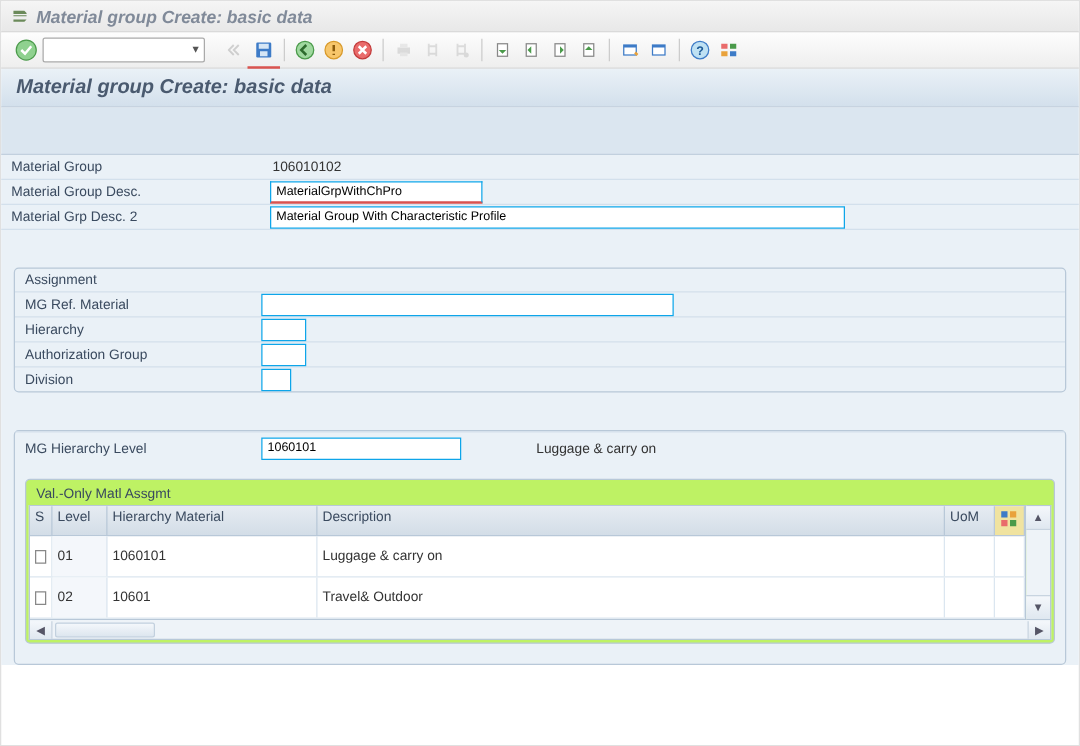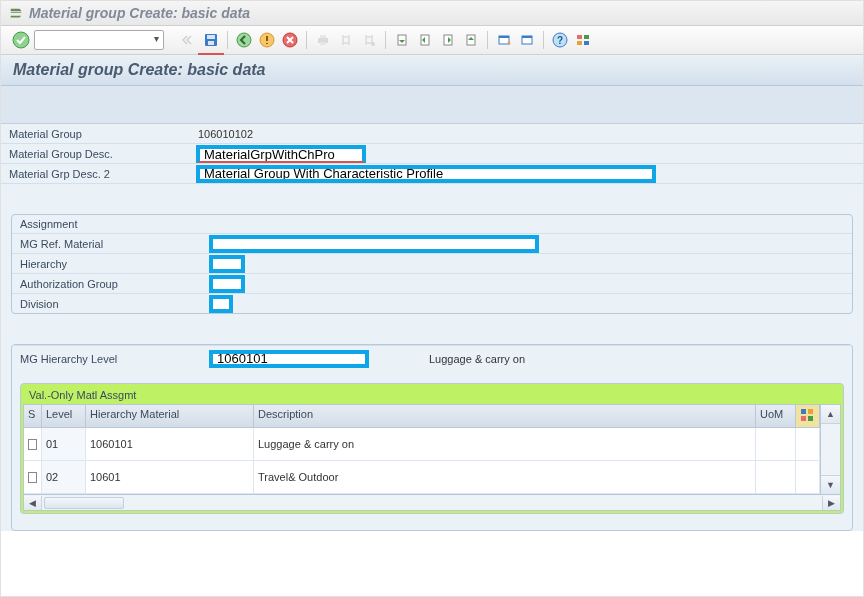--- a/index.html
+++ b/index.html
@@ -34,22 +34,22 @@
     background: linear-gradient(#eaf1f7, #d3e0ec);
     border-bottom: 1px solid #b8c8d8;
     padding: 6px 12px;
   }
   .page-header-text { font-size: 16px; font-style: italic; font-weight: bold; color: #4a5a6f; }
   .spacer-top { height: 38px; background:#dbe6f0; border-bottom:1px solid #c2d0de;}
   .form-area { background: #eaf1f7; padding: 0; display:flex; flex-direction:column;gap:20px;}
   .form-rows { padding: 0; }
   .form-row { display: flex; align-items: center; height: 20px; border-bottom:1px solid #d3e0ec;}
   .form-row .label { width: 195px; padding-left: 8px; color:#3a4a5f;}
-  .form-row .value { flex: 1; display:flex; align-items:center;}
-  .txt-input { border: 4px solid #0ea5e9; background: #fff; height: 18px; padding: 0 4px; font-family: inherit; font-size: 13px; }
+  .form-row .value { flex: 1; display:flex; align-items:center;margin-left:20px;}
+  .txt-input { border: 1px solid #0ea5e9; background: #fff; height: 18px; padding: 0 4px; font-family: inherit; font-size: 10px; }
   .txt-read { padding-left:2px; color:#333;}
   .underline-red { border-bottom: 2px solid #d9534f; }
   .groupbox {
     margin: 10px 10px 0 10px;
     border: 1px solid #b8c8d8;
     background: #eaf1f7;
     border-radius: 4px;
   }
   .groupbox-title { padding: 3px 8px; color:#3a4a5f; }
   .groupbox-body { padding: 0; }

